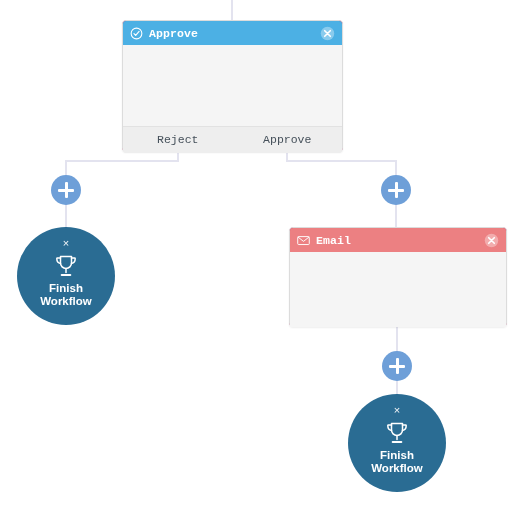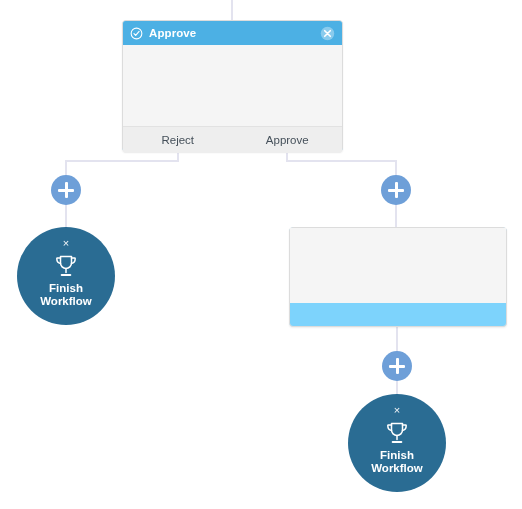--- a/index.html
+++ b/index.html
@@ -22,25 +22,26 @@
   .conn {
     position: absolute;
     background: #e3e3ef;
   }
   .conn-v { width: 2px; }
   .conn-h { height: 2px; }
 
   
   .card {
     position: absolute;
-    background: #7dd3fc;
+    background: #be185d;
     border: 1px solid #dcdcdc;
     border-radius: 4px;
     box-sizing: border-box;
     box-shadow: 0 1px 2px rgba(0,0,0,0.07);
+    font-family: Liberation Mono, monospace;
   }
   .card-header {
     height: 24px;
     display: flex;
     align-items: center;
     padding: 0 7px;
     box-sizing: border-box;
     border-radius: 3px 3px 0 0;
   }
   .card-header .hdr-icon {
@@ -191,20 +192,31 @@
       </svg>
     </div>
     <div class="card-body"></div>
     <div class="card-footer">
       <div class="footer-btn">Reject</div>
       <div class="footer-btn">Approve</div>
     </div>
   </div>
 
   <div class="card" id="card-email">
+    <div class="card-header">
+      <svg class="hdr-icon" viewBox="0 0 18 14">
+        <rect x="1" y="1.6" width="16" height="11" rx="1.2" fill="none" stroke="#ffffff" stroke-width="1.3"></rect>
+        <path d="M1.6 2.4 L9 8.2 L16.4 2.4" fill="none" stroke="#ffffff" stroke-width="1.3" stroke-linecap="round" stroke-linejoin="round"></path>
+      </svg>
+      <span class="card-title">Email</span>
+      <svg class="card-close" viewBox="0 0 20 20">
+        <circle cx="10" cy="10" r="9" fill="#ffffff" fill-opacity="0.35"></circle>
+        <path d="M6.3 6.3 L13.7 13.7 M13.7 6.3 L6.3 13.7" stroke="#ffffff" stroke-width="2.2" stroke-linecap="round"></path>
+      </svg>
+    </div>
     <div class="card-body"></div>
   </div>
 
   <div class="plus-btn" style="left:51px; top:175px;"></div>
   <div class="plus-btn" style="left:381px; top:175px;"></div>
   <div class="plus-btn" style="left:382px; top:351px;"></div>
 
   <div class="finish-node" style="left:17px; top:227px;">
     <div class="finish-close">×</div>
     <svg class="trophy-icon" viewBox="0 0 26 24">

